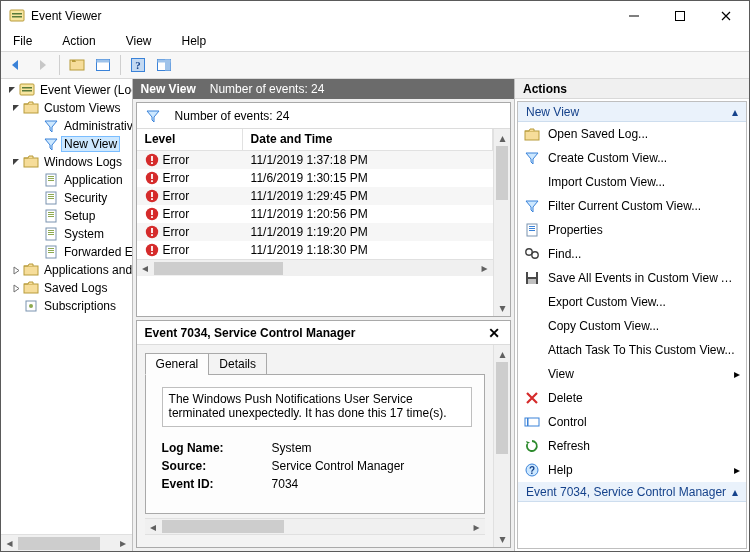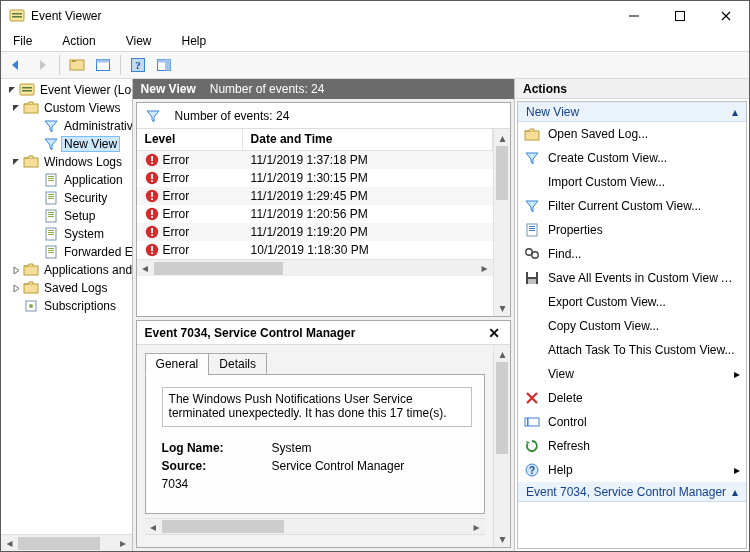--- a/index.html
+++ b/index.html
@@ -424,21 +424,21 @@
                     <div class="cell col-level lvl">
                       <span>
                         <svg class="err-icon" viewBox="0 0 14 14">
                           <circle cx="7" cy="7" r="6.2" fill="#d52b2b"></circle>
                           <rect x="6.1" y="3" width="1.8" height="5" fill="#fff"></rect>
                           <rect x="6.1" y="9.2" width="1.8" height="1.8" fill="#fff"></rect>
                         </svg>
                       </span>
                       <span>Error</span>
                     </div>
-                    <div class="cell col-date">11/1/2019 1:30:15 PM</div>
+                    <div class="cell col-date">11/6/2019 1:30:15 PM</div>
                   </div>
                   <div class="erow alt">
                     <div class="cell col-level lvl">
                       <span>
                         <svg class="err-icon" viewBox="0 0 14 14">
                           <circle cx="7" cy="7" r="6.2" fill="#d52b2b"></circle>
                           <rect x="6.1" y="3" width="1.8" height="5" fill="#fff"></rect>
                           <rect x="6.1" y="9.2" width="1.8" height="1.8" fill="#fff"></rect>
                         </svg>
                       </span>
@@ -476,21 +476,21 @@
                     <div class="cell col-level lvl">
                       <span>
                         <svg class="err-icon" viewBox="0 0 14 14">
                           <circle cx="7" cy="7" r="6.2" fill="#d52b2b"></circle>
                           <rect x="6.1" y="3" width="1.8" height="5" fill="#fff"></rect>
                           <rect x="6.1" y="9.2" width="1.8" height="1.8" fill="#fff"></rect>
                         </svg>
                       </span>
                       <span>Error</span>
                     </div>
-                    <div class="cell col-date">10/1/2019 1:18:30 PM</div>
+                    <div class="cell col-date">11/1/2019 1:18:30 PM</div>
                   </div>
                 </div>
               <div class="list-hscroll">
                 <div class="scroll-arrow">◂</div>
                 <div class="scroll-track">
                     <div class="scroll-thumb" style="left:0; width:40%"></div>
                   </div>
                 <div class="scroll-arrow">▸</div>
               </div>
             </div>
@@ -520,20 +520,21 @@
                 <div class="props">
                   <div class="prow">
                       <span class="plabel">Log Name:</span>
                       <span>System</span>
                     </div>
                   <div class="prow">
                       <span class="plabel">Source:</span>
                       <span>Service Control Manager</span>
                     </div>
                   <div class="prow">
+                      <span class="plabel">Event ID:</span>
                       <span>7034</span>
                     </div>
                 </div>
               </div>
               <div class="detail-hscroll">
                 <div class="scroll-arrow">◂</div>
                 <div class="scroll-track">
                     <div class="scroll-thumb" style="left:0; width:40%"></div>
                   </div>
                 <div class="scroll-arrow">▸</div>

